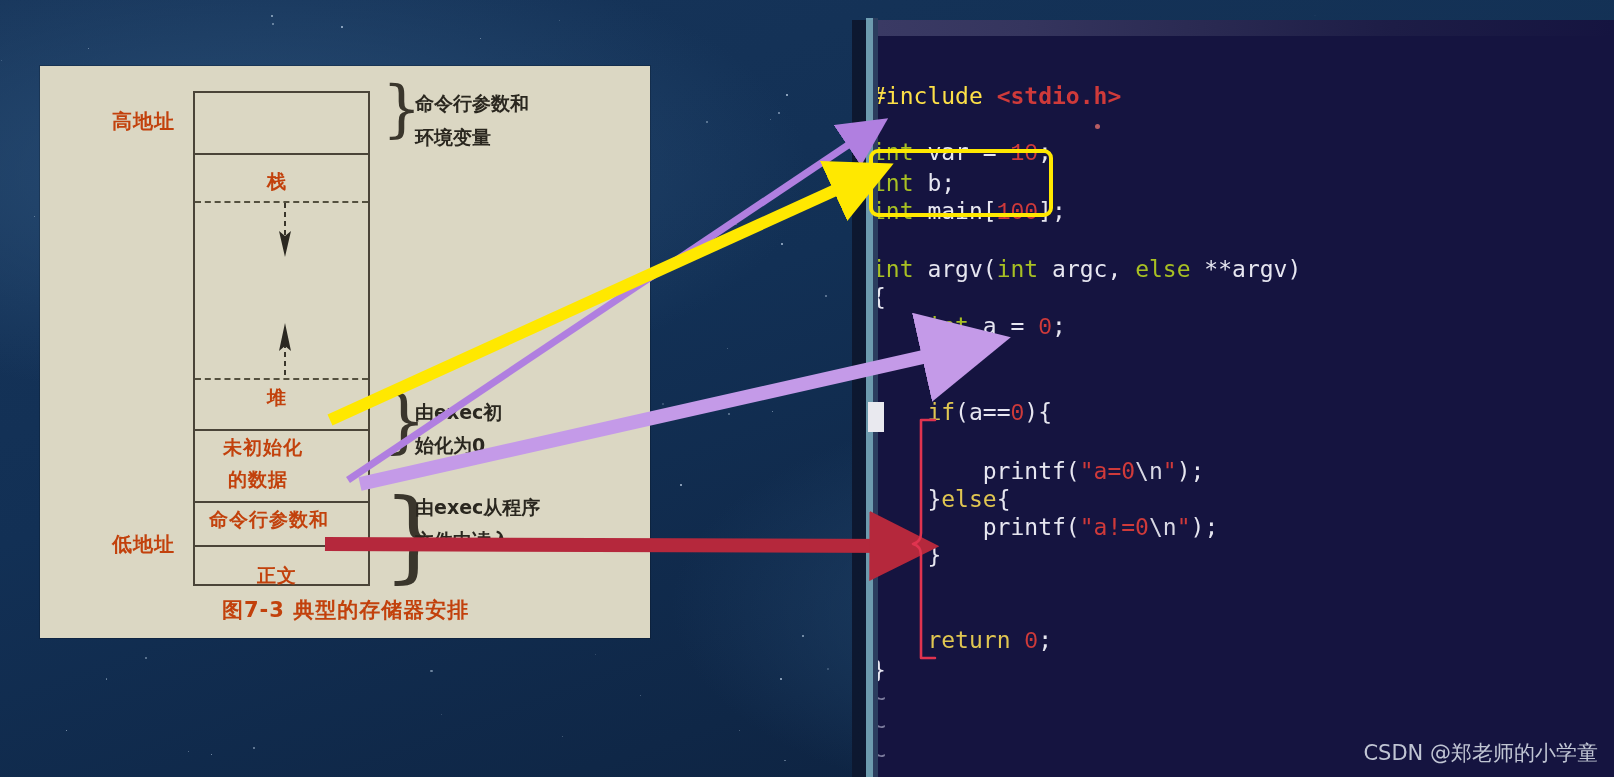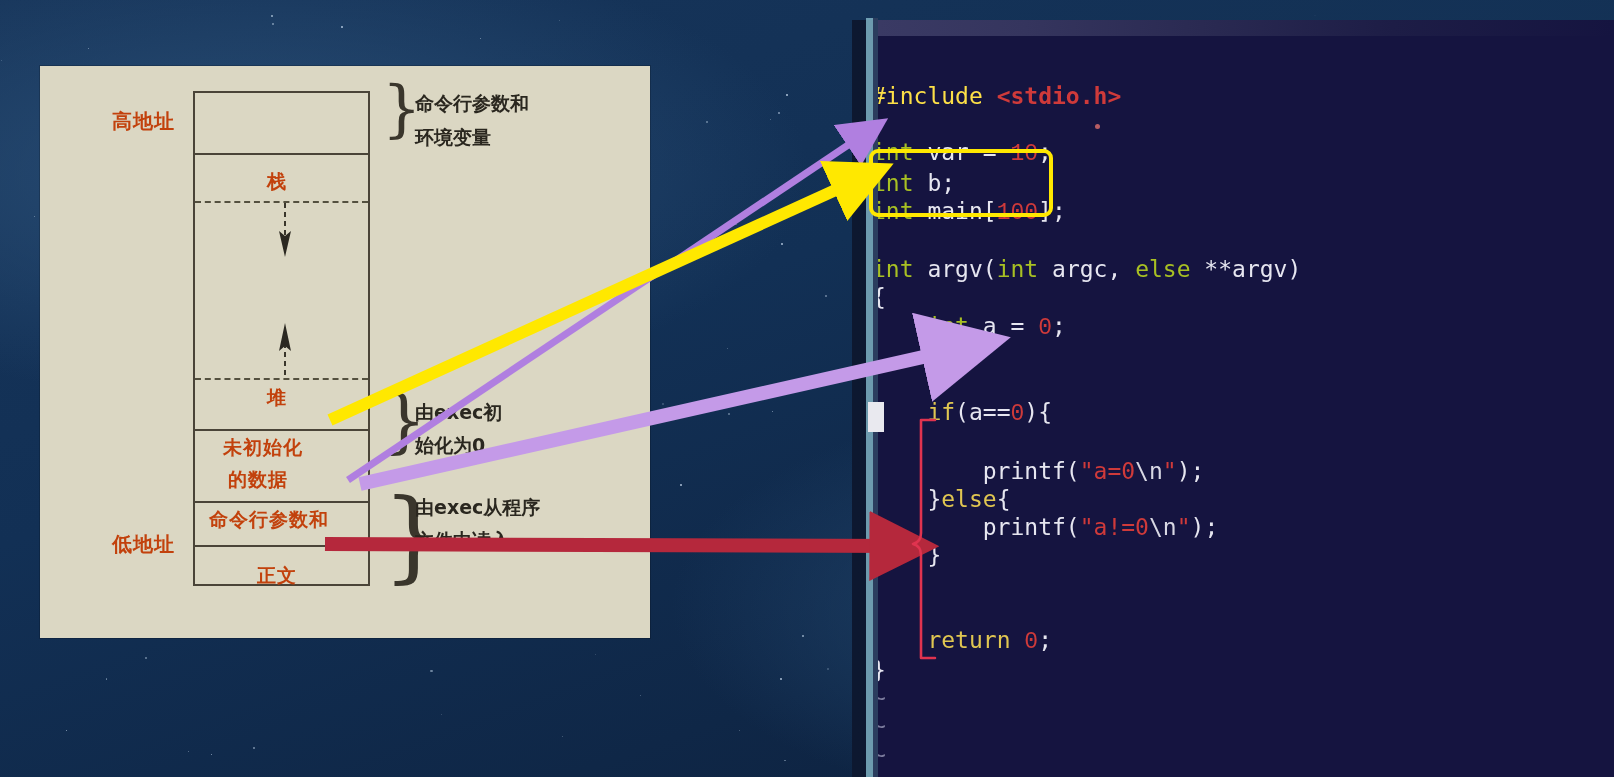--- a/index.html
+++ b/index.html
@@ -218,20 +218,21 @@
 
       <div class="side-note" style="left:375px;top:24px">命令行参数和</div>
       <div class="side-note" style="left:375px;top:58px">环境变量</div>
 
       <div class="side-note" style="left:375px;top:333px">由exec初</div>
       <div class="side-note" style="left:375px;top:366px">始化为0</div>
 
       <div class="side-note" style="left:375px;top:428px">由exec从程序</div>
       <div class="side-note" style="left:375px;top:461px">文件中读入</div>
 
+      <div class="dlabel cap" style="left:182px;top:530px">图7-3  典型的存储器安排</div>
     </div>
   </div>
 
   <div class="term-shadow"></div>
   <div class="term-edge"></div>
   <div class="term-edge2"></div>
 
   <div class="terminal">
     <div class="titlebar"></div>
 
@@ -288,14 +289,15 @@
 
     <line x1="360" y1="484" x2="963" y2="348" stroke="#c49ae8" stroke-width="14" marker-end="url(#mk-purple2)"></line>
 
     <line x1="325" y1="544" x2="903" y2="546" stroke="#b5283c" stroke-width="14" marker-end="url(#mk-red)"></line>
 
     <path d="M 935 420 L 921 420 L 921 533 Q 921 542 913 544 Q 921 546 921 555 L 921 658 L 935 658" fill="none" stroke="#e0334f" stroke-width="2.6" stroke-linecap="round" stroke-linejoin="round"></path>
   </svg>
 
   <div style="position:absolute;left:1095px;top:124px;width:5px;height:5px;border-radius:50%;background:#d46a6a;opacity:.85;"></div>
 
+  <div class="watermark">CSDN @郑老师的小学童</div>
 
 </div>
 
 </body></html>

